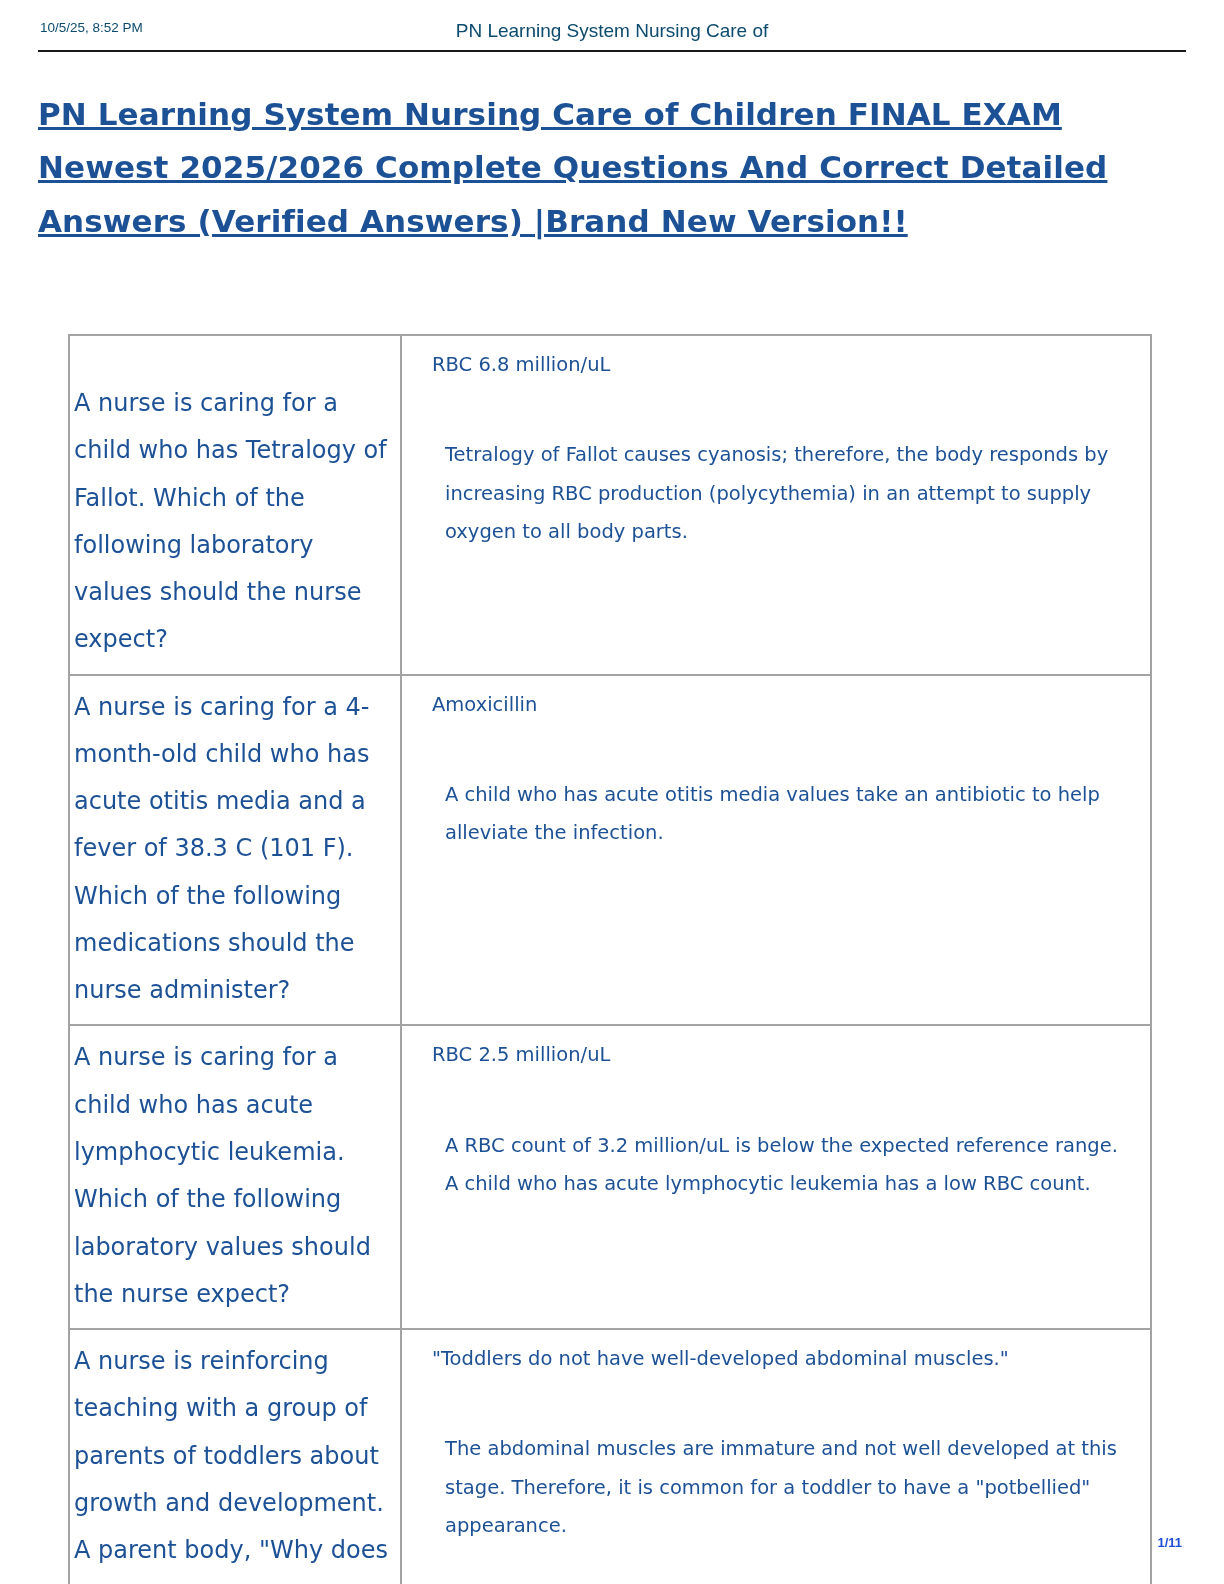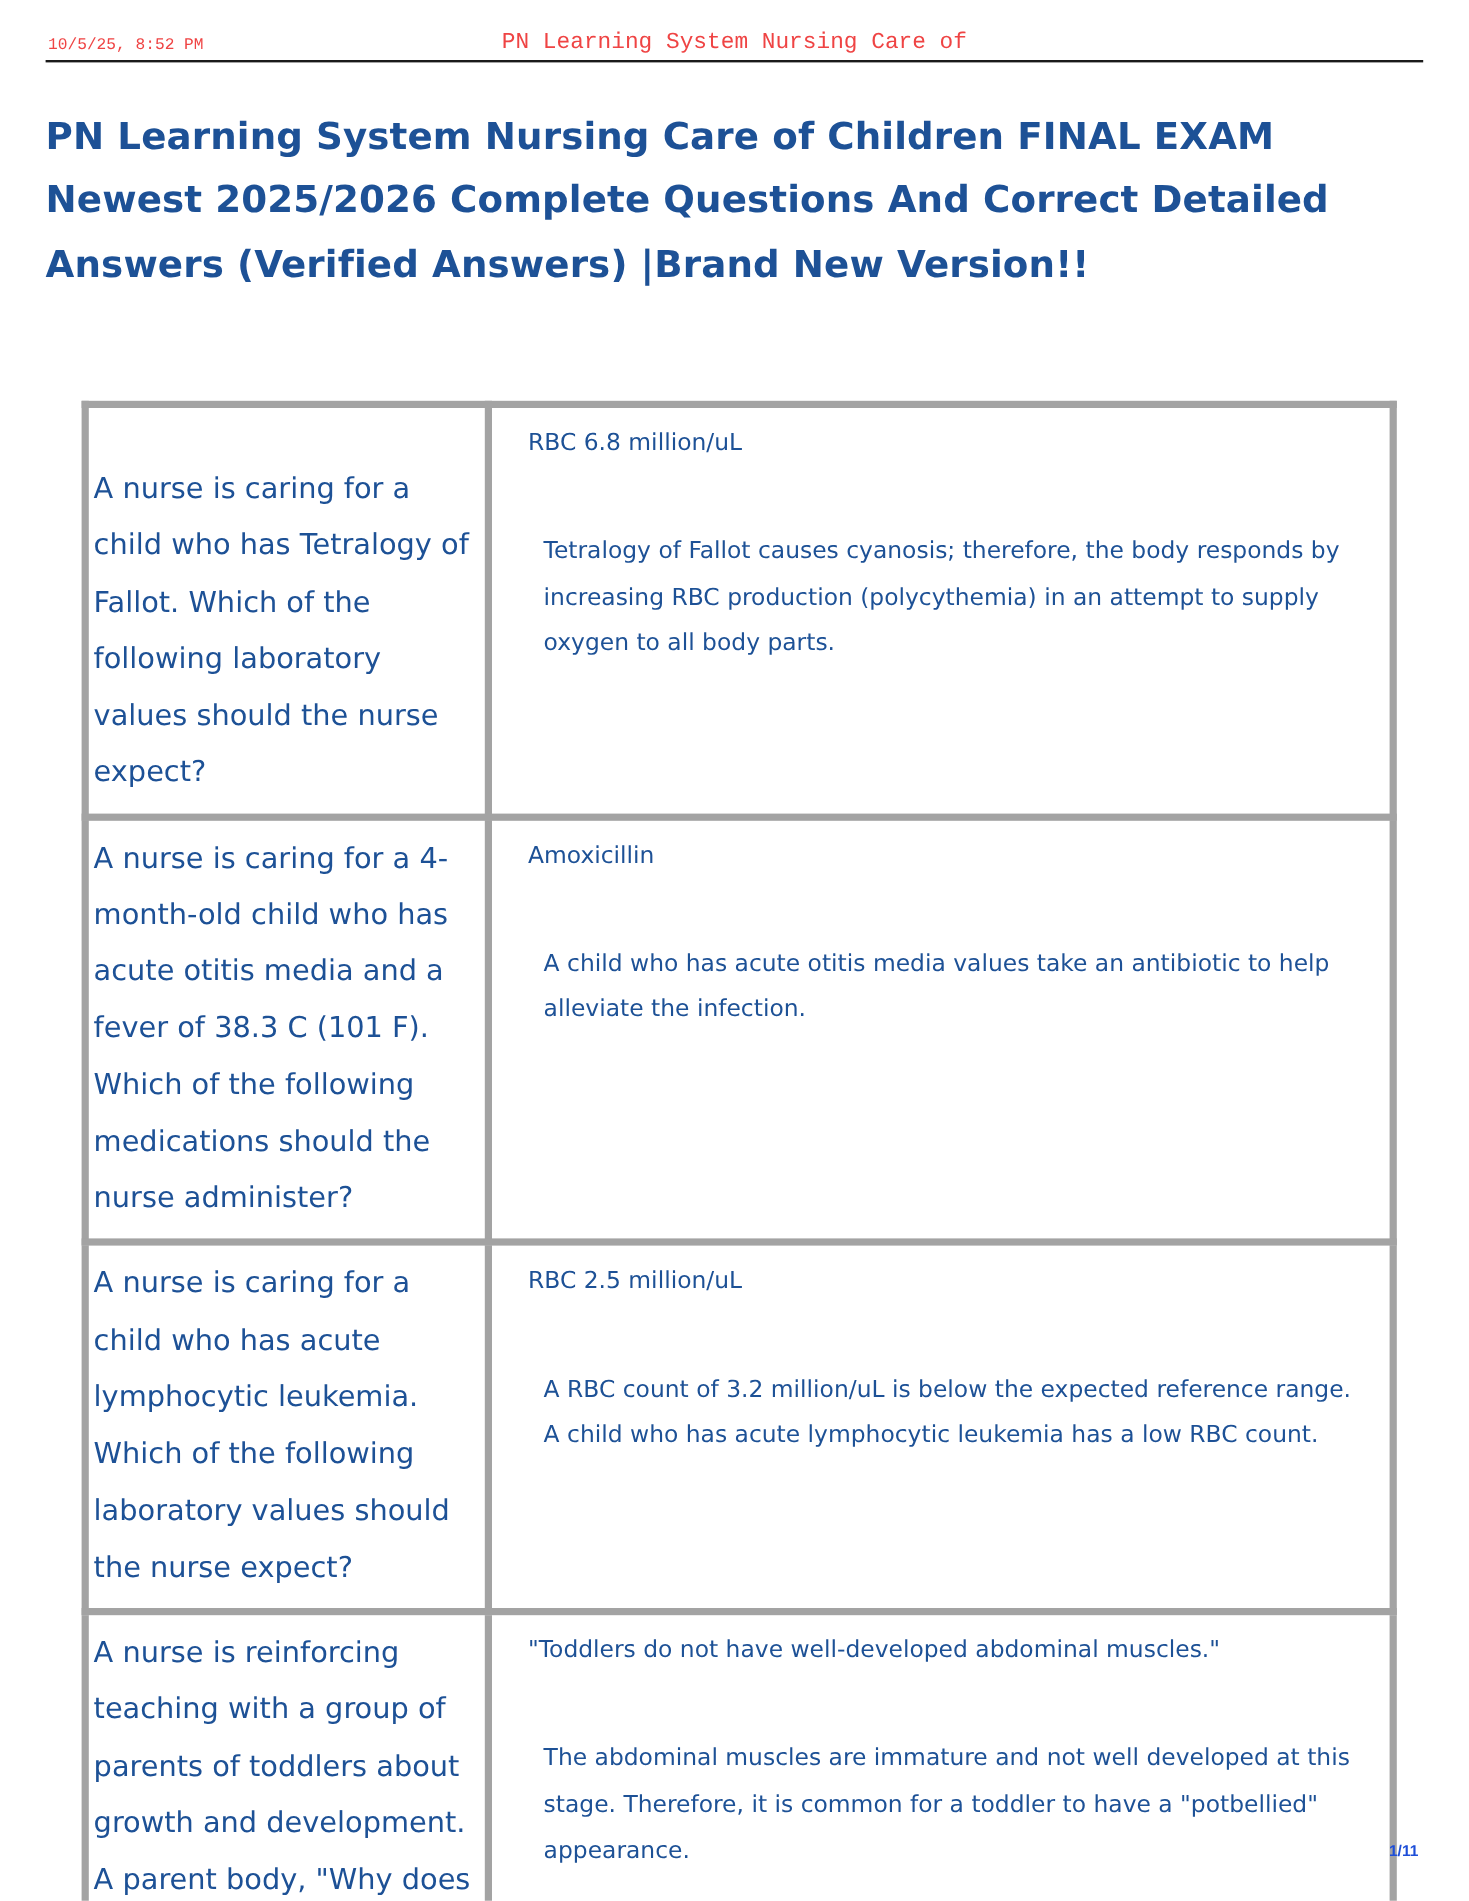--- a/index.html
+++ b/index.html
@@ -23,24 +23,24 @@
     padding: 0 40px;
   }
   
   .print-header {
     position: absolute;
     top: 20px;
     left: 40px;
     right: 40px;
     height: 26px;
     display: flex;
-    align-items: flex-end;
-    color: #ef4444;
+    align-items: flex-start;
+    color: #0c4a6e;
     font-size: 13.5px;
-    font-family: Liberation Mono, monospace;
+    font-family: Liberation Sans, sans-serif;
   }
   .print-header .hdr-date {
     flex: 0 0 auto;
   }
   .print-header .hdr-title {
     position: absolute;
     left: 0;
     right: 0;
     text-align: center;
     font-size: 19px;
@@ -57,32 +57,33 @@
     position: absolute;
     top: 88px;
     left: 38px;
     width: 1140px;
     font-family: "DejaVu Sans", sans-serif;
     font-weight: bold;
     font-size: 31px;
     line-height: 1.72;
     color: #1d5196;
     letter-spacing: 0.1px;
+    text-decoration: underline;
   }
   
   .qa-table {
     position: absolute;
     top: 334px;
     left: 68px;
     width: 1078px;
     border-collapse: collapse;
     table-layout: fixed;
   }
   .qa-table td {
-    border: 6px solid #a3a3a3;
+    border: 2px solid #a3a3a3;
     vertical-align: top;
     padding: 0;
   }
   .col-q {
     width: 330px;
   }
   .col-a {
     width: 748px;
   }
   .q-cell {

